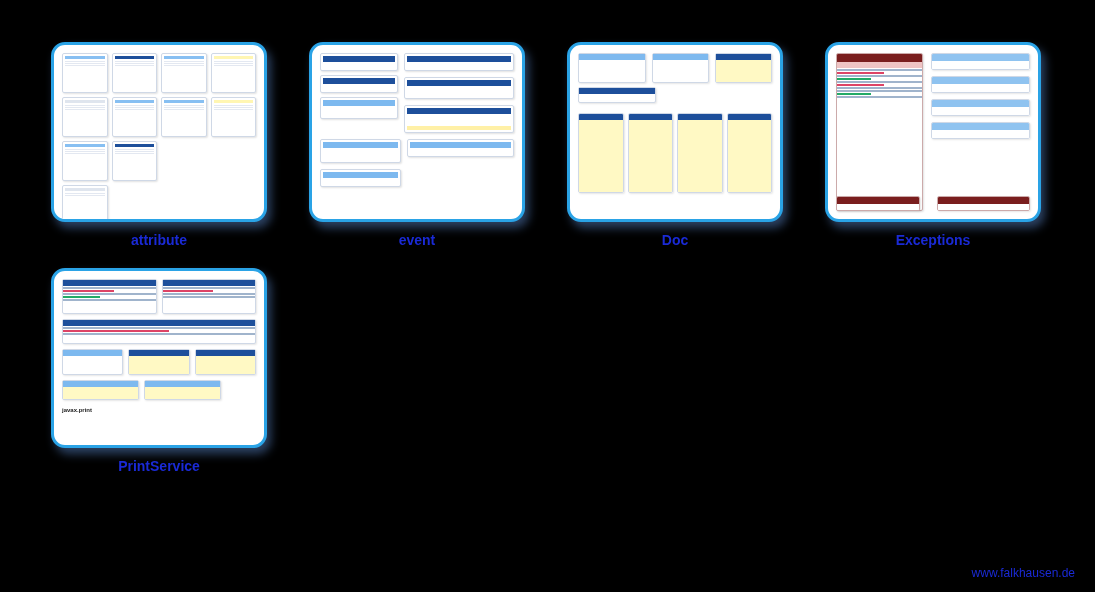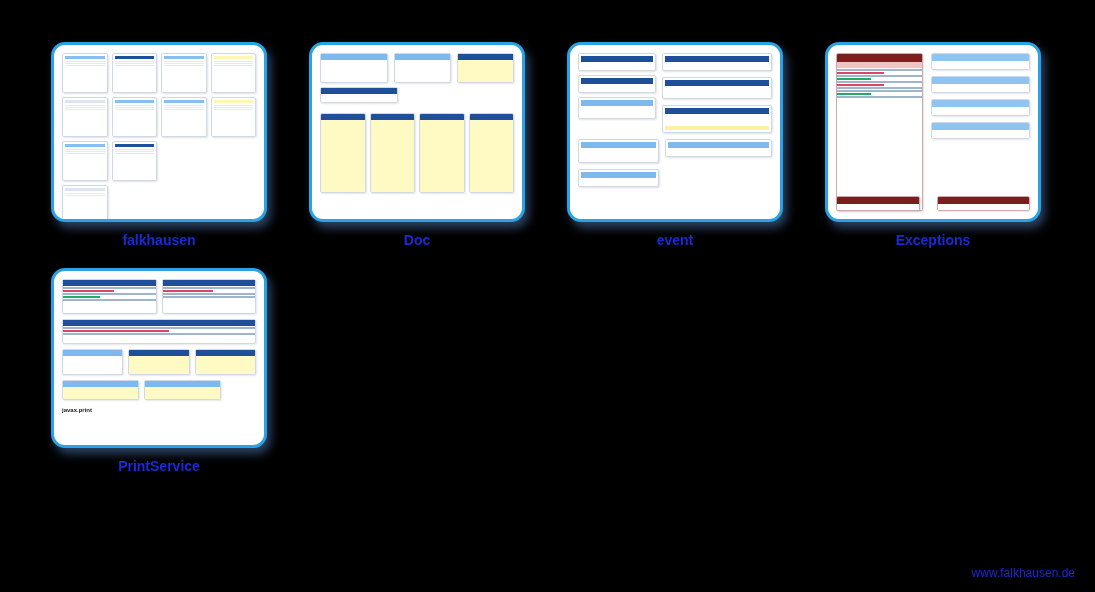--- a/index.html
+++ b/index.html
@@ -210,21 +210,75 @@
             <div class="row-line"></div>
             <div class="row-line"></div>
           </div>
         <div class="mini-card" style="grid-column:1/2;">
             <div class="bar bar-grey"></div>
             <div class="row-line"></div>
             <div class="row-line"></div>
           </div>
       </div>
     </a>
-    <div class="caption">falkhausen</div>
+    <div class="caption">attribute</div>
+  </div>
+
+  <div class="cell">
+    <a class="thumb">
+      <div class="t2">
+        <div class="toprow">
+          <div class="leftcol">
+            <div class="box">
+                <div class="hdr-d"></div>
+                <div class="body2"></div>
+              </div>
+            <div class="box">
+                <div class="hdr-d"></div>
+                <div class="body2"></div>
+              </div>
+            <div class="box">
+                <div class="hdr-l"></div>
+                <div class="body"></div>
+              </div>
+          </div>
+          <div class="rightcol">
+            <div class="box">
+                <div class="hdr-d"></div>
+                <div class="body2"></div>
+              </div>
+            <div class="box">
+                <div class="hdr-d"></div>
+                <div class="body"></div>
+              </div>
+            <div class="box">
+                <div class="hdr-d"></div>
+                <div class="body"></div>
+                <div class="yellowstrip"></div>
+              </div>
+          </div>
+        </div>
+        <div class="botrow">
+          <div class="box" style="width:42%;">
+              <div class="hdr-l"></div>
+              <div class="body2"></div>
+              <div class="body2"></div>
+            </div>
+          <div class="box" style="flex:1;">
+              <div class="hdr-l"></div>
+              <div class="body2"></div>
+            </div>
+        </div>
+        <div class="box" style="width:42%;">
+            <div class="hdr-l"></div>
+            <div class="body2"></div>
+          </div>
+      </div>
+    </a>
+    <div class="caption">event</div>
   </div>
 
   <div class="cell">
     <a class="thumb">
       <div class="t3">
         <div class="top">
           <div class="box" style="flex:1.2;">
               <div class="hdr-l"></div>
               <div style="height:18px;"></div>
             </div>
@@ -255,74 +309,20 @@
               <div class="ybody"></div>
             </div>
           <div class="col">
               <div class="hdr-d"></div>
               <div class="ybody"></div>
             </div>
         </div>
       </div>
     </a>
     <div class="caption">Doc</div>
-  </div>
-
-  <div class="cell">
-    <a class="thumb">
-      <div class="t2">
-        <div class="toprow">
-          <div class="leftcol">
-            <div class="box">
-                <div class="hdr-d"></div>
-                <div class="body2"></div>
-              </div>
-            <div class="box">
-                <div class="hdr-d"></div>
-                <div class="body2"></div>
-              </div>
-            <div class="box">
-                <div class="hdr-l"></div>
-                <div class="body"></div>
-              </div>
-          </div>
-          <div class="rightcol">
-            <div class="box">
-                <div class="hdr-d"></div>
-                <div class="body2"></div>
-              </div>
-            <div class="box">
-                <div class="hdr-d"></div>
-                <div class="body"></div>
-              </div>
-            <div class="box">
-                <div class="hdr-d"></div>
-                <div class="body"></div>
-                <div class="yellowstrip"></div>
-              </div>
-          </div>
-        </div>
-        <div class="botrow">
-          <div class="box" style="width:42%;">
-              <div class="hdr-l"></div>
-              <div class="body2"></div>
-              <div class="body2"></div>
-            </div>
-          <div class="box" style="flex:1;">
-              <div class="hdr-l"></div>
-              <div class="body2"></div>
-            </div>
-        </div>
-        <div class="box" style="width:42%;">
-            <div class="hdr-l"></div>
-            <div class="body2"></div>
-          </div>
-      </div>
-    </a>
-    <div class="caption">event</div>
   </div>
 
   <div class="cell">
     <a class="thumb" style="position:relative;">
       <div class="t5">
         <div class="leftbig">
           <div class="hdr"></div>
           <div class="sub"></div>
           <div class="body">
             <div class="txt tg"></div>

